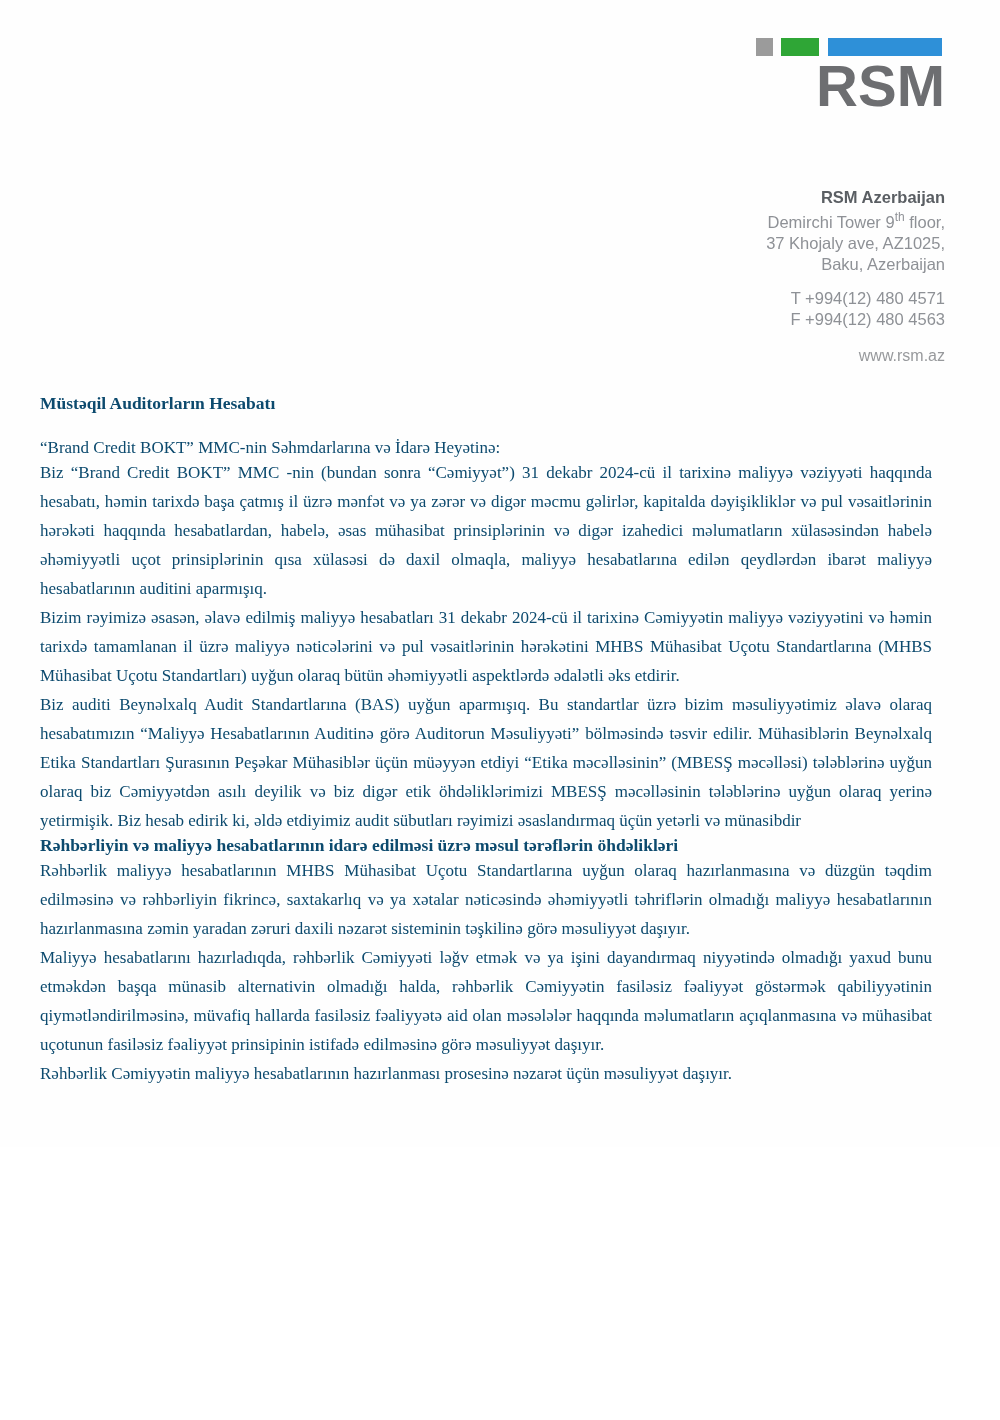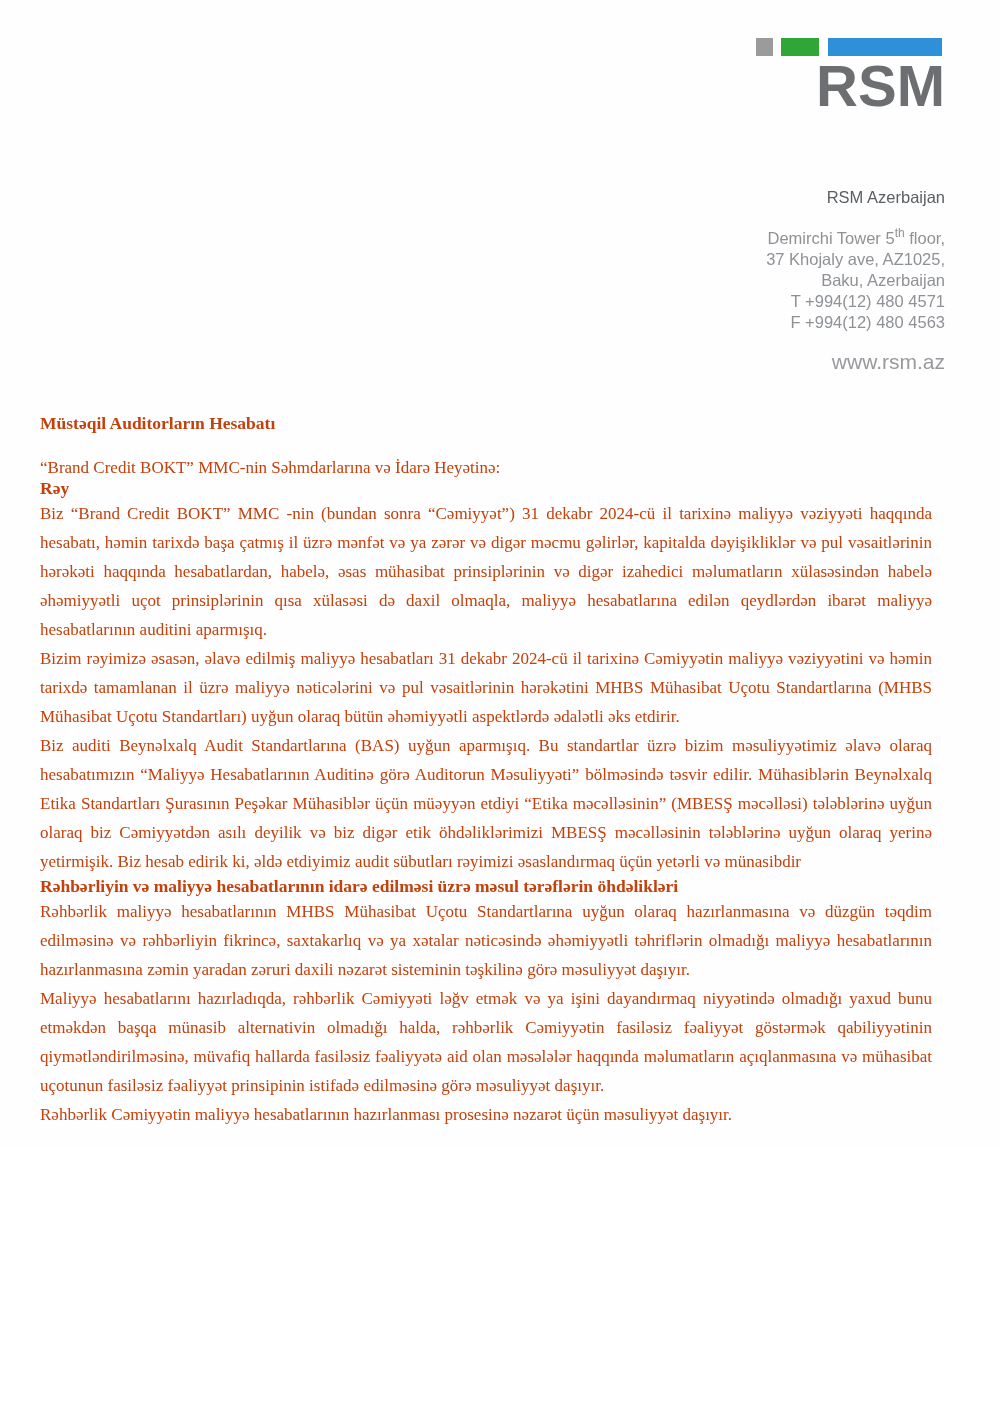--- a/index.html
+++ b/index.html
@@ -40,42 +40,41 @@
   
   .contact {
     position: absolute;
     top: 188px;
     right: 55px;
     text-align: right;
     font-family: "Liberation Sans", sans-serif;
   }
   .contact .company {
     color: #5a5e63;
-    font-weight: 400;
+    font-weight: 700;
     font-size: 16.5px;
-    margin-bottom: 16px;
   }
   .contact .addr-line {
     color: #8e9196;
     font-size: 16.5px;
     line-height: 21px;
   }
-  .contact .phones { margin-top: 0; }
-  .contact .website { margin-top: 17px; color: #97999c; font-size: 21px; }
+  .contact .phones { margin-top: 13px; }
+  .contact .website { margin-top: 17px; color: #97999c; font-size: 16px; }
   .contact sup { font-size: 12px; }
 
   
   .content {
     position: absolute;
     left: 40px;
-    top: 413px;
+    top: 393px;
     width: 892px;
     font-family: "Liberation Serif", "DejaVu Serif", serif;
     font-size: 17px;
-    color: #c2410c;
+    color: #0c4a6e;
   }
   .content .title {
     font-size: 17.5px;
     font-weight: 700;
     margin: 0;
   }
   .content .addressee { margin-top: 24px; }
   .content .sec-heading {
     font-size: 17.5px;
     font-weight: 700;
@@ -123,35 +122,34 @@
 
   <div class="logo-blocks">
     <div class="block block-gray"></div>
     <div class="block block-green"></div>
     <div class="block block-blue"></div>
   </div>
   <div class="logo-text">RSM</div>
 
   <div class="contact">
     <div class="company">RSM Azerbaijan</div>
-    <div class="addr-line"><span>Demirchi Tower 5</span><sup>th</sup><span> floor,</span></div>
+    <div class="addr-line"><span>Demirchi Tower 9</span><sup>th</sup><span> floor,</span></div>
     <div class="addr-line">37 Khojaly  ave, AZ1025,</div>
     <div class="addr-line">Baku, Azerbaijan</div>
     <div class="phones">
       <div class="addr-line">T +994(12) 480 4571</div>
       <div class="addr-line">F +994(12) 480 4563</div>
     </div>
     <div class="website">www.rsm.az</div>
   </div>
 
   <div class="content">
     <div class="title">Müstəqil Auditorların Hesabatı</div>
     <div class="addressee">“Brand Credit BOKT” MMC-nin Səhmdarlarına və İdarə Heyətinə:</div>
 
-    <div class="sec-heading mt-h-rey">Rəy</div>
     <p class="mt-p1">Biz “Brand Credit BOKT” MMC -nin (bundan sonra “Cəmiyyət”) 31 dekabr 2024-cü il tarixinə maliyyə vəziyyəti haqqında hesabatı, həmin tarixdə başa çatmış il üzrə mənfət və ya zərər və digər məcmu gəlirlər, kapitalda dəyişikliklər və pul vəsaitlərinin hərəkəti haqqında hesabatlardan, habelə, əsas mühasibat prinsiplərinin və digər izahedici məlumatların xülasəsindən habelə əhəmiyyətli uçot prinsiplərinin qısa xülasəsi də daxil olmaqla, maliyyə hesabatlarına edilən qeydlərdən ibarət maliyyə hesabatlarının auditini aparmışıq.</p>
     <p class="mt-p2">Bizim rəyimizə əsasən, əlavə edilmiş maliyyə hesabatları 31 dekabr 2024-cü il tarixinə Cəmiyyətin maliyyə vəziyyətini və həmin tarixdə tamamlanan il üzrə maliyyə nəticələrini və pul vəsaitlərinin hərəkətini MHBS Mühasibat Uçotu Standartlarına (MHBS Mühasibat Uçotu Standartları) uyğun olaraq bütün əhəmiyyətli aspektlərdə ədalətli əks etdirir.</p>
 
     <p class="mt-p3">Biz auditi Beynəlxalq Audit Standartlarına (BAS) uyğun aparmışıq. Bu standartlar üzrə bizim məsuliyyətimiz əlavə olaraq hesabatımızın “Maliyyə Hesabatlarının Auditinə görə Auditorun Məsuliyyəti” bölməsində təsvir edilir. Mühasiblərin Beynəlxalq Etika Standartları Şurasının Peşəkar Mühasiblər üçün müəyyən etdiyi “Etika məcəlləsinin” (MBESŞ məcəlləsi) tələblərinə uyğun olaraq biz Cəmiyyətdən asılı deyilik və biz digər etik öhdəliklərimizi MBESŞ məcəlləsinin tələblərinə uyğun olaraq yerinə yetirmişik. Biz hesab edirik ki, əldə etdiyimiz audit sübutları rəyimizi əsaslandırmaq üçün yetərli və münasibdir</p>
 
     <div class="sec-heading mt-h-rehber">Rəhbərliyin və maliyyə hesabatlarının idarə edilməsi üzrə məsul tərəflərin öhdəlikləri</div>
     <p class="mt-p4">Rəhbərlik maliyyə hesabatlarının MHBS Mühasibat Uçotu Standartlarına uyğun olaraq hazırlanmasına və düzgün təqdim edilməsinə və rəhbərliyin fikrincə, saxtakarlıq və ya xətalar nəticəsində əhəmiyyətli təhriflərin olmadığı maliyyə hesabatlarının hazırlanmasına zəmin yaradan zəruri daxili nəzarət sisteminin təşkilinə görə məsuliyyət daşıyır.</p>
     <p class="mt-p5">Maliyyə hesabatlarını hazırladıqda, rəhbərlik Cəmiyyəti ləğv etmək və ya işini dayandırmaq niyyətində olmadığı yaxud bunu etməkdən başqa münasib alternativin olmadığı halda, rəhbərlik Cəmiyyətin fasiləsiz fəaliyyət göstərmək qabiliyyətinin qiymətləndirilməsinə, müvafiq hallarda fasiləsiz fəaliyyətə aid olan məsələlər haqqında məlumatların açıqlanmasına və mühasibat uçotunun fasiləsiz fəaliyyət prinsipinin istifadə edilməsinə görə məsuliyyət daşıyır.</p>
     <p class="mt-p6">Rəhbərlik Cəmiyyətin maliyyə hesabatlarının hazırlanması prosesinə nəzarət üçün məsuliyyət daşıyır.</p>
   </div>

